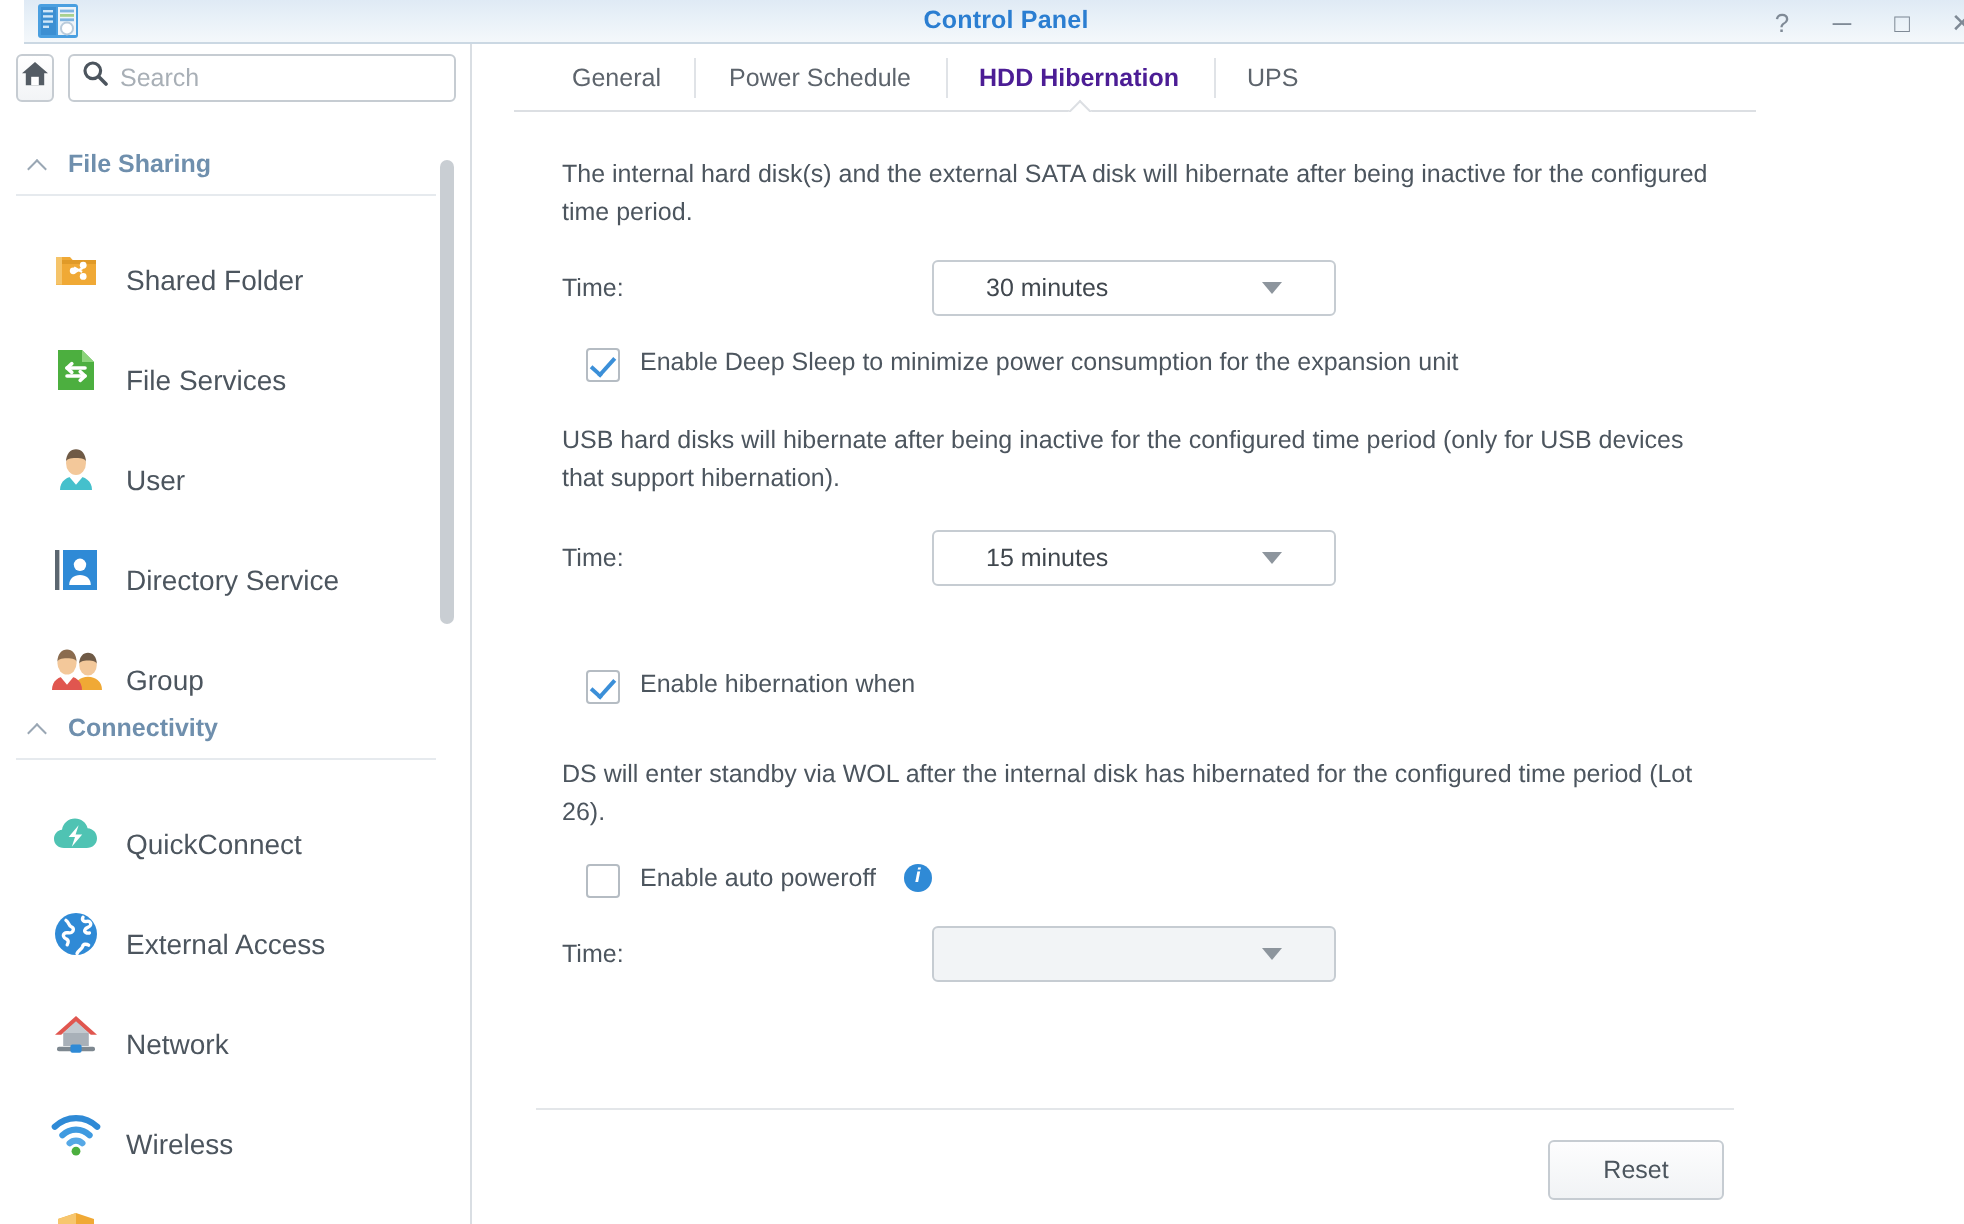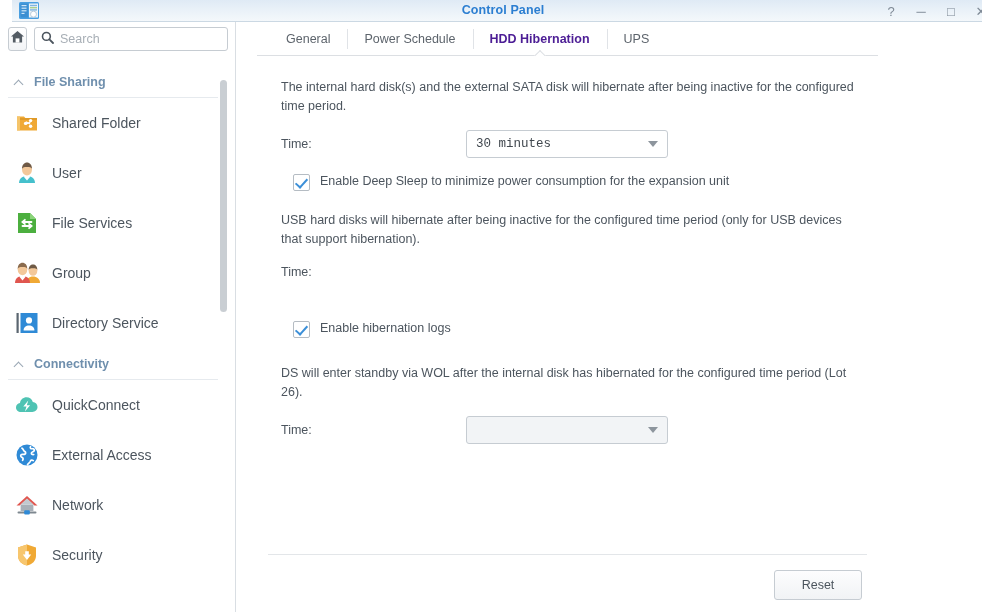--- a/index.html
+++ b/index.html
@@ -127,22 +127,22 @@
   .chev::before {
     content: "";
     position: absolute; left: 1px; top: 2px;
     width: 6px; height: 6px;
     border-left: 1.6px solid #9aa7b4;
     border-top: 1.6px solid #9aa7b4;
     transform: rotate(45deg);
   }
   .sb-item {
     height: 50px;
-    display: flex; align-items: center;
-    padding-left: 14px;
+    display: flex; align-items: flex-end;
+    padding-left: 25px;
     gap: 12px;
     cursor: pointer;
   }
   .sb-item .i-label {
     font-size: 14px;
     color: #4c555e;
   }
   .sb-icon { width: 26px; height: 26px; flex: 0 0 26px; }
 
   .sb-scroll {
@@ -225,24 +225,23 @@
     width: 185px;
     font-size: 12.5px;
     color: #4c555e;
   }
   .sel {
     width: 202px; height: 28px;
     border: 1px solid #c6ccd2;
     border-radius: 3px;
     background: #ffffff;
     display: flex; align-items: center;
-    padding: 0 9px;
+    padding: 0 26px;
     justify-content: space-between;
     cursor: pointer;
-    font-family: Liberation Mono, monospace;
   }
   .sel.disabled { background: #f2f4f6; }
   .sel .sel-val {
     font-size: 12.5px;
     color: #40474e;
   }
   .caret {
     width: 0; height: 0;
     border-left: 5.5px solid transparent;
     border-right: 5.5px solid transparent;
@@ -396,71 +395,71 @@
               <rect x="12.3" y="13.6" width="4.6" height="1.1" transform="rotate(-29 12.3 13.6)"></rect>
             </g>
           </svg>
         </span>
         <span class="i-label">Shared Folder</span>
       </div>
 
       <div class="sb-item">
         <span class="sb-icon">
           <svg width="26" height="26" viewBox="0 0 26 26">
-            <path d="M5 23c0-4.5 3.6-7 8-7s8 2.5 8 7z" fill="#45c0cc"></path>
-            <path d="M9.6 16.4l3.4 4 3.4-4-3.4-1.3z" fill="#ffffff"></path>
-            <ellipse cx="13" cy="9.5" rx="5" ry="6" fill="#f3c89a"></ellipse>
-            <path d="M8 9.2c0-4.4 2.3-6.6 5-6.6s5 2.2 5 6.6c0-1.6-2-2.2-5-2.2s-5 .6-5 2.2z" fill="#6f5a46"></path>
-          </svg>
-        </span>
-        <span class="i-label">User</span>
-      </div>
-
-      <div class="sb-item">
-        <span class="sb-icon">
-          <svg width="26" height="26" viewBox="0 0 26 26">
             <path d="M4 3h12l6 6v14H4z" fill="#4caf3f"></path>
             <path d="M16 3l6 6h-6z" fill="#8bd47a"></path>
             <g stroke="#ffffff" stroke-width="1.8" fill="none" stroke-linecap="round">
               <path d="M8.5 12h9"></path>
                 <path d="M17.5 16h-9"></path>
             </g>
             <path d="M8.5 12l2.4-2.2M8.5 12l2.4 2.2M17.5 16l-2.4-2.2M17.5 16l-2.4 2.2" stroke="#ffffff" stroke-width="1.8" fill="none" stroke-linecap="round"></path>
           </svg>
         </span>
         <span class="i-label">File Services</span>
       </div>
 
       <div class="sb-item">
         <span class="sb-icon">
           <svg width="26" height="26" viewBox="0 0 26 26">
+            <path d="M5 23c0-4.5 3.6-7 8-7s8 2.5 8 7z" fill="#45c0cc"></path>
+            <path d="M9.6 16.4l3.4 4 3.4-4-3.4-1.3z" fill="#ffffff"></path>
+            <ellipse cx="13" cy="9.5" rx="5" ry="6" fill="#f3c89a"></ellipse>
+            <path d="M8 9.2c0-4.4 2.3-6.6 5-6.6s5 2.2 5 6.6c0-1.6-2-2.2-5-2.2s-5 .6-5 2.2z" fill="#6f5a46"></path>
+          </svg>
+        </span>
+        <span class="i-label">User</span>
+      </div>
+
+      <div class="sb-item">
+        <span class="sb-icon">
+          <svg width="26" height="26" viewBox="0 0 26 26">
+            <rect x="2.5" y="3" width="2.2" height="20" fill="#5b6670"></rect>
+            <rect x="6.5" y="3" width="17" height="20" fill="#2f8ad6"></rect>
+            <circle cx="15" cy="10.4" r="3.1" fill="#ffffff"></circle>
+            <path d="M9.6 20.5c0-3.2 2.4-5 5.4-5s5.4 1.8 5.4 5z" fill="#ffffff"></path>
+          </svg>
+        </span>
+        <span class="i-label">Directory Service</span>
+      </div>
+
+      <div class="sb-item">
+        <span class="sb-icon">
+          <svg width="26" height="26" viewBox="0 0 26 26">
             <path d="M12 23c0-4.2 3.2-6.6 7-6.6s7 2.4 7 6.6z" fill="#f0a935"></path>
             <ellipse cx="19" cy="10.5" rx="4.4" ry="5.3" fill="#f3c89a"></ellipse>
             <path d="M14.6 10.2c0-3.9 2-5.8 4.4-5.8s4.4 1.9 4.4 5.8c0-1.4-1.8-2-4.4-2s-4.4.6-4.4 2z" fill="#6f5a46"></path>
             <path d="M1 23c0-4.5 3.3-7 7.5-7s7.5 2.5 7.5 7z" fill="#e0564f"></path>
             <path d="M5.2 16.4l3.3 4 3.3-4-3.3-1.3z" fill="#ffffff"></path>
             <ellipse cx="8.5" cy="9.5" rx="4.8" ry="5.8" fill="#f3c89a"></ellipse>
             <path d="M3.7 9.2c0-4.3 2.2-6.4 4.8-6.4s4.8 2.1 4.8 6.4c0-1.5-1.9-2.1-4.8-2.1s-4.8.6-4.8 2.1z" fill="#8a6b4e"></path>
           </svg>
         </span>
         <span class="i-label">Group</span>
       </div>
 
-      <div class="sb-item">
-        <span class="sb-icon">
-          <svg width="26" height="26" viewBox="0 0 26 26">
-            <rect x="2.5" y="3" width="2.2" height="20" fill="#5b6670"></rect>
-            <rect x="6.5" y="3" width="17" height="20" fill="#2f8ad6"></rect>
-            <circle cx="15" cy="10.4" r="3.1" fill="#ffffff"></circle>
-            <path d="M9.6 20.5c0-3.2 2.4-5 5.4-5s5.4 1.8 5.4 5z" fill="#ffffff"></path>
-          </svg>
-        </span>
-        <span class="i-label">Directory Service</span>
-      </div>
-
       <div class="sb-group">
         <span class="chev"></span>
         <span class="g-label">Connectivity</span>
       </div>
 
       <div class="sb-item">
         <span class="sb-icon">
           <svg width="26" height="26" viewBox="0 0 26 26">
             <path d="M7 20c-3 0-5-2-5-4.6 0-2.4 1.7-4.2 4-4.5.5-3.3 3.2-5.6 6.5-5.6 3 0 5.6 2 6.3 4.8 2.7.2 4.7 2.3 4.7 5 0 2.8-2.2 4.9-5.2 4.9z" fill="#4fc3b3"></path>
             <path d="M14.3 8.6l-5 5.9h3.2l-1.6 4.9 5.2-6.2h-3.3z" fill="#ffffff"></path>
@@ -488,20 +487,31 @@
             <path d="M13 4L2.5 13.4h3.1L13 7z" fill="#e0564f"></path>
             <path d="M6.6 12.5h12.8V19H6.6z" fill="#a8b0b8"></path>
             <path d="M13 6.6l6.4 5.9H6.6z" fill="#c2c9cf"></path>
             <rect x="3.5" y="19.4" width="19" height="2.2" rx="1" fill="#7e8890"></rect>
             <rect x="10.2" y="18.2" width="5.6" height="4.2" rx="1" fill="#2f8ad6"></rect>
           </svg>
         </span>
         <span class="i-label">Network</span>
       </div>
 
+      <div class="sb-item">
+        <span class="sb-icon">
+          <svg width="26" height="26" viewBox="0 0 26 26">
+            <path d="M2.4 9.4a15 15 0 0 1 21.2 0" fill="none" stroke="#2f8ad6" stroke-width="3.1" stroke-linecap="round"></path>
+            <path d="M6.2 13.6a9.6 9.6 0 0 1 13.6 0" fill="none" stroke="#3f9ae0" stroke-width="3.1" stroke-linecap="round"></path>
+            <path d="M9.8 17.6a4.6 4.6 0 0 1 6.4 0" fill="none" stroke="#56a8e6" stroke-width="3.1" stroke-linecap="round"></path>
+            <circle cx="13" cy="21.6" r="2.2" fill="#4caf3f"></circle>
+          </svg>
+        </span>
+        <span class="i-label">Wireless</span>
+      </div>
 
       <div class="sb-item">
         <span class="sb-icon">
           <svg width="26" height="26" viewBox="0 0 26 26">
             <path d="M13 2.5l9 3v8.3c0 5-3.8 8.8-9 9.7-5.2-.9-9-4.7-9-9.7V5.5z" fill="#f0a935"></path>
             <path d="M13 2.5v21c-5.2-.9-9-4.7-9-9.7V5.5z" fill="#f7c66e"></path>
             <path d="M11.2 9.3h3.6v3.2h2.4l-4.2 5.4-4.2-5.4h2.4z" fill="#ffffff"></path>
           </svg>
         </span>
         <span class="i-label">Security</span>
@@ -546,34 +556,43 @@
         <span class="chk on"></span>
         <span class="chk-label">Enable Deep Sleep to minimize power consumption for the expansion unit</span>
       </div>
 
       <div class="gap-md"></div>
 
       <p class="para">USB hard disks will hibernate after being inactive for the configured time period (only for USB devices that support hibernation).</p>
 
       <div class="row-time" style="margin-top:16px;">
         <span class="lbl-time">Time:</span>
+        <div class="sel">
+          <span class="sel-val">15 minutes</span>
+          <span class="caret"></span>
+        </div>
       </div>
 
       <div class="gap-lg"></div>
 
 
       <div class="row-chk" style="padding-left:12px;">
         <span class="chk on"></span>
-        <span class="chk-label">Enable hibernation logs</span>
+        <span class="chk-label">Enable hibernation when</span>
       </div>
 
       <div class="gap-lg"></div>
 
       <p class="para">DS will enter standby via WOL after the internal disk has hibernated for the configured time period (Lot 26).</p>
 
+      <div class="row-chk" style="padding-left:12px;">
+        <span class="chk"></span>
+        <span class="chk-label">Enable auto poweroff</span>
+        <span class="info-i">i</span>
+      </div>
 
       <div class="row-time" style="margin-top:14px;">
         <span class="lbl-time">Time:</span>
         <div class="sel disabled">
           <span class="sel-val"></span>
           <span class="caret"></span>
         </div>
       </div>
 
       <div class="footer-div"></div>

